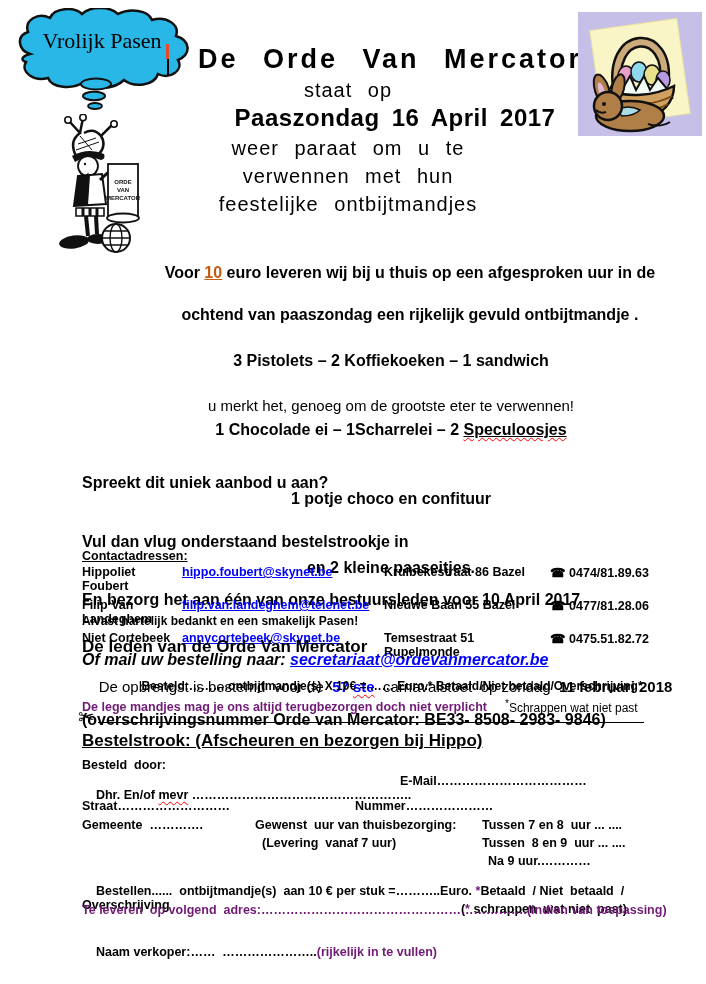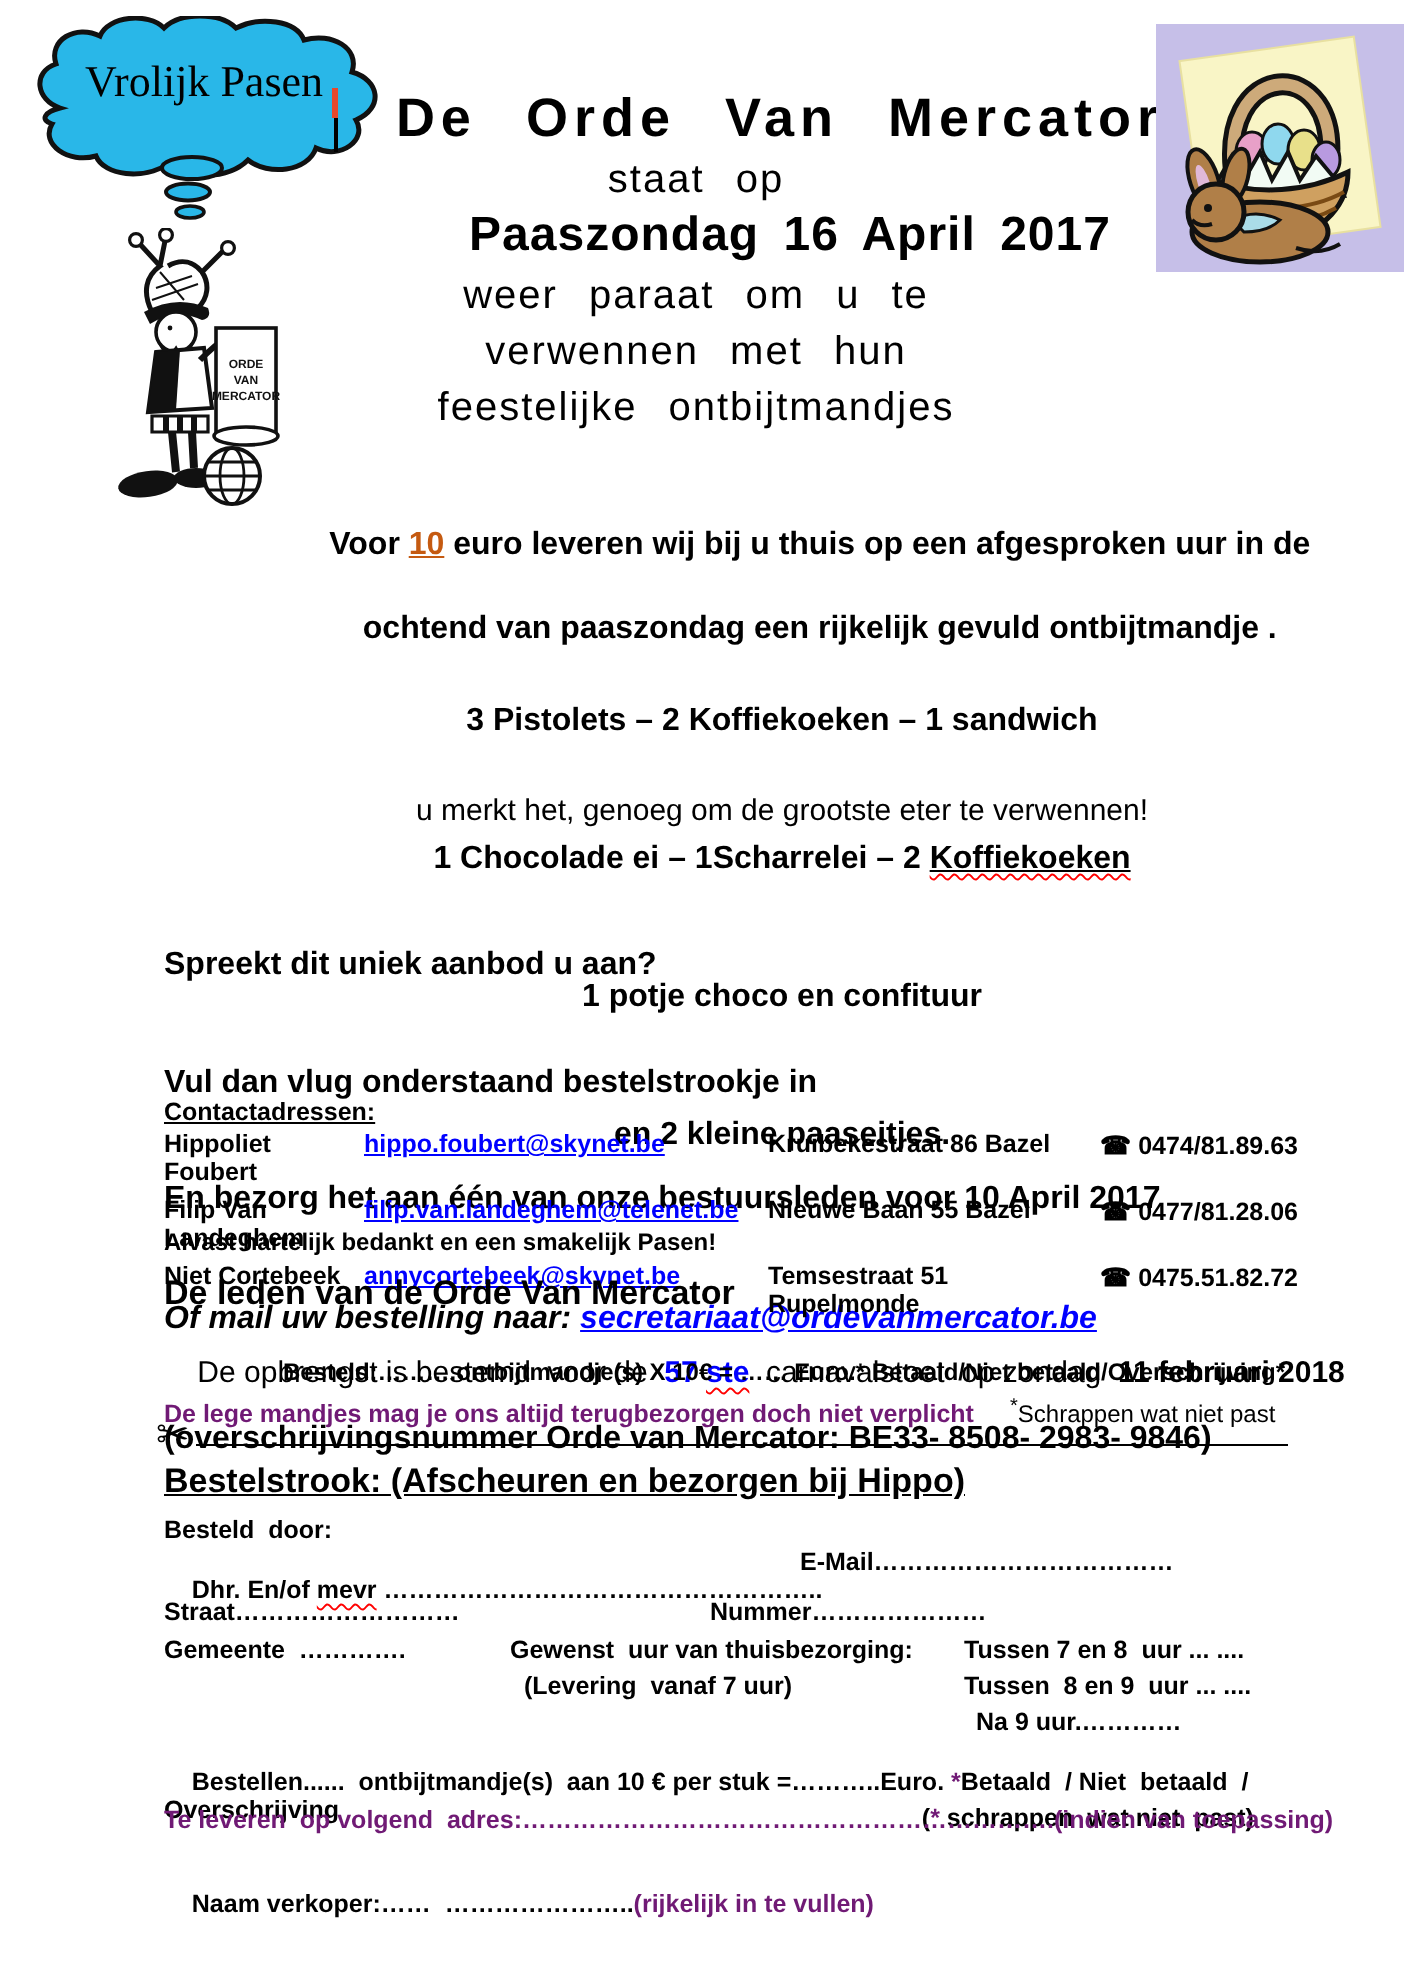--- a/index.html
+++ b/index.html
@@ -110,21 +110,21 @@
     <path d="M52,124 h28 M54,117 h24 M54,131 h24" stroke="#111" stroke-width="1.4"></path>
   </svg>
 
   <div class="abs intro16 c t" style="left:118px; top:241px; width:566px;">
     <span>Voor </span><span class="orange u">10</span><span> euro leveren wij bij u thuis op een afgesproken uur in de</span><br>
     <span>ochtend van paaszondag een rijkelijk gevuld ontbijtmandje .</span>
   </div>
 
   <div class="abs menu16 c t" style="left:118px; top:303px; width:546px;">
     <div>3 Pistolets – 2 Koffiekoeken – 1 sandwich</div>
-    <div><span>1 Chocolade ei – 1Scharrelei – 2 </span><span class="u"><span class="wavy">Koffiekoeken</span></span></div>
+    <div><span>1 Chocolade ei – 1Scharrelei – 2 </span><span class="u"><span class="wavy">Speculoosjes</span></span></div>
     <div>1 potje choco en confituur</div>
     <div>en 2 kleine paaseitjes.</div>
   </div>
 
   <div class="abs tag15 c t" style="left:118px; top:397px; width:546px;">u merkt het, genoeg om de grootste eter te verwennen!</div>
 
   <div class="abs cta16 t" style="left:82px; top:434px; width:600px;">
     <div>Spreekt dit uniek aanbod u aan?</div>
     <div>Vul dan vlug onderstaand bestelstrookje in</div>
     <div>En bezorg het aan één van onze bestuursleden voor 10 April 2017</div>

